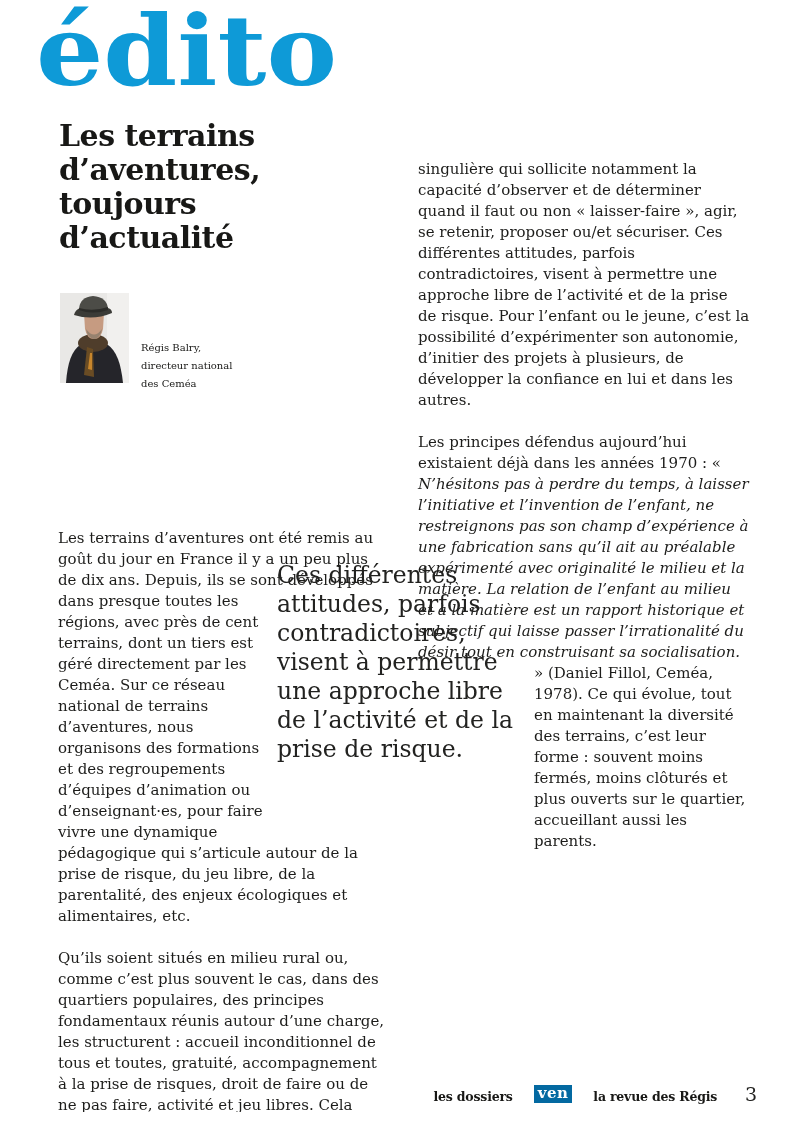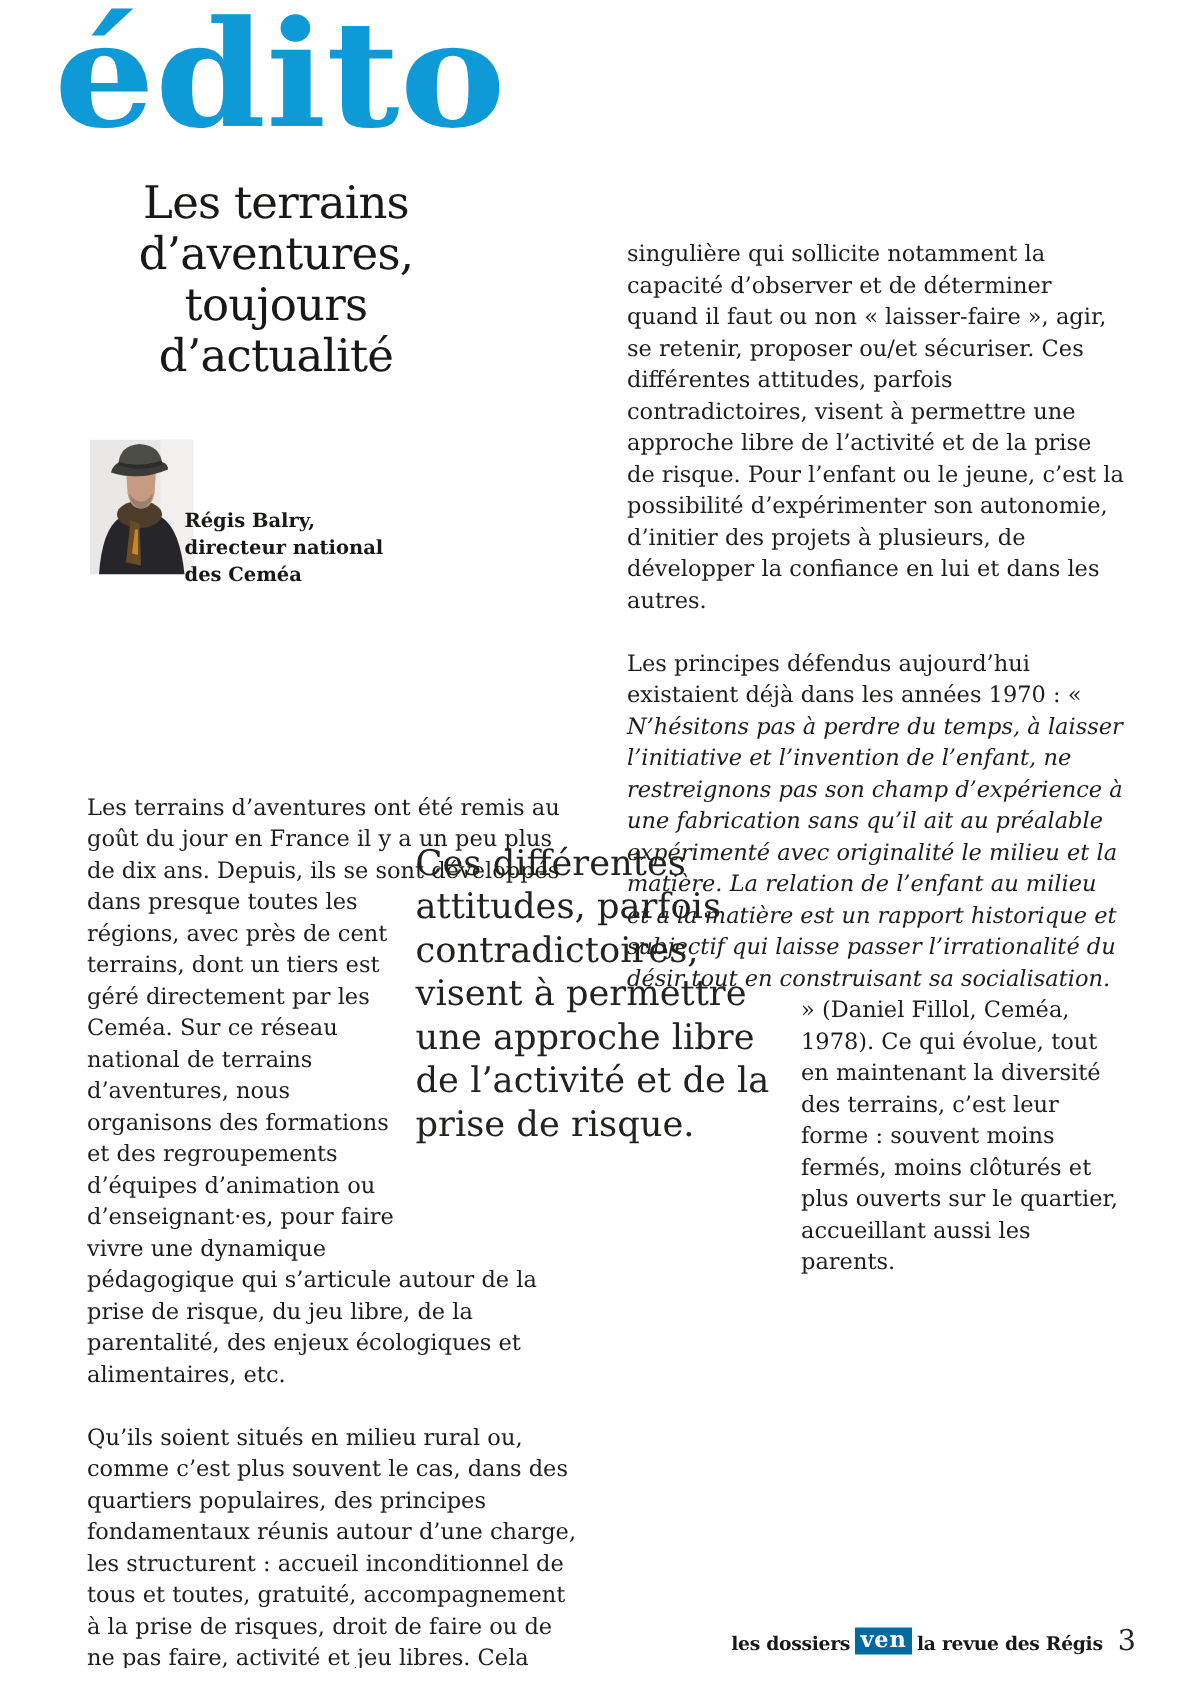--- a/index.html
+++ b/index.html
@@ -9,42 +9,42 @@
   }
   .masthead{
     position:absolute;left:36px;top:6px;margin:0;
     font-size:98px;line-height:0.92;font-weight:bold;
     color:#0e9ad7;letter-spacing:0px;
     transform:scaleX(1.08);transform-origin:left top;
     white-space:nowrap;
   }
   .headline{
     position:absolute;left:59px;top:119px;width:250px;margin:0;
-    font-size:30px;line-height:34px;font-weight:normal;letter-spacing:-0.5px;
-    white-space:pre-line;color:#181816;text-align:center;
+    font-size:30px;line-height:34px;font-weight:bold;letter-spacing:-0.5px;
+    white-space:pre-line;color:#181816;
   }
   .photo{position:absolute;left:60px;top:293px;width:69px;height:90px;display:block;}
   .caption{
-    position:absolute;left:123px;top:339px;
-    font-size:13px;line-height:18px;font-weight:bold;white-space:pre-line;color:#181816;
+    position:absolute;left:141px;top:339px;
+    font-size:10px;line-height:18px;font-weight:normal;white-space:pre-line;color:#181816;
   }
   .col{position:absolute;width:332px;font-size:15px;line-height:21px;margin-top:36px;}
   .col-left{left:58px;top:492px;}
   .col-right{left:418px;top:123px;}
   .para{margin:0 0 21px 0;}
   .para em{font-style:italic;}
   .spacer-r{float:right;width:114px;height:232px;}
   .spacer-l{float:left;width:116px;height:228px;}
   .pullquote{
     position:absolute;left:277px;top:561px;width:252px;
     font-size:23.5px;line-height:29px;color:#222220;
   }
   .footer{
     position:absolute;top:1083px;right:43px;
-    display:flex;align-items:baseline;gap:3px;
+    display:flex;align-items:baseline;gap:21px;
     font-weight:bold;font-size:12.5px;letter-spacing:-0.2px;color:#181816;
     white-space:nowrap;
   }
   .ven{
     background:#0369a1;color:#ffffff;font-size:15px;font-weight:bold;
     padding:0 4px 1px 4px;line-height:17px;align-self:center;letter-spacing:0.5px;
   }
   .pagenum{font-weight:normal;font-size:19px;margin-left:7px;color:#222220;}
 </style>
 </head>

